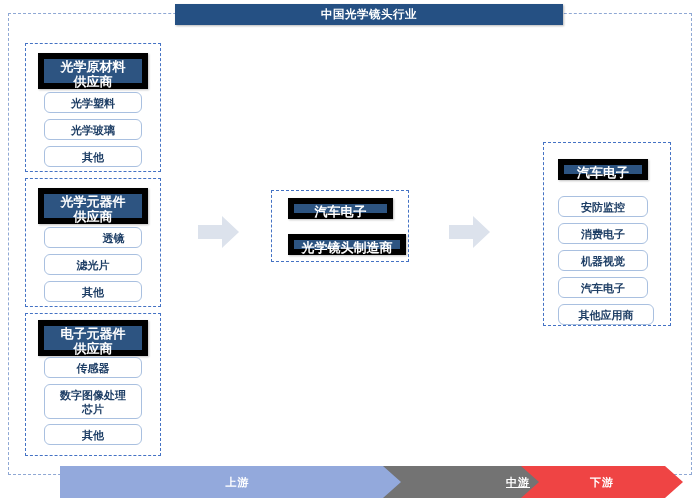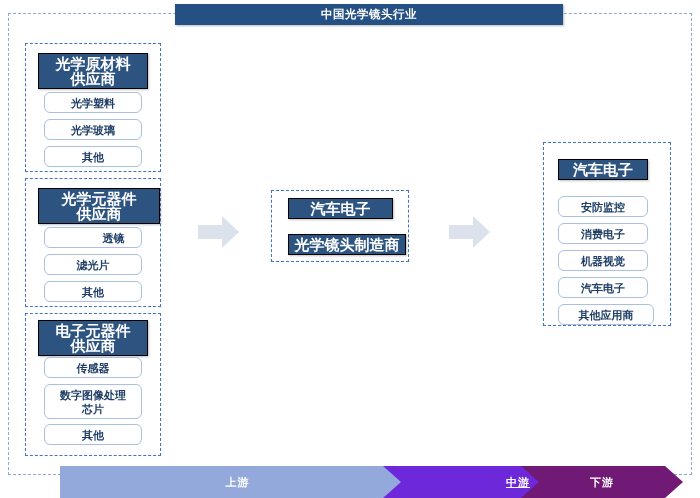--- a/index.html
+++ b/index.html
@@ -31,25 +31,25 @@
     position:absolute;
     border:1.4px dashed #4472C4;
     box-sizing:border-box;
     background:transparent;
   }
 
   
   .hdr{
     position:absolute;
     background:#2D5481;
-    border:1px solid #000000;
+    border:6px solid #000000;
     box-shadow:1px 1px 2px rgba(0,0,0,.25);
-    display:flex;align-items:center;justify-content:center;
+    display:flex;align-items:flex-start;justify-content:center;
     text-align:center;
-    color:#ffffff;font-size:15px;font-weight:bold;line-height:15px;
+    color:#ffffff;font-size:13px;font-weight:bold;line-height:15px;
     box-sizing:border-box;
   }
 
   
   .item{
     position:absolute;
     background:#ffffff;
     border:1px solid #A9C0E0;
     border-radius:6px;
     display:flex;align-items:center;justify-content:center;
@@ -72,22 +72,22 @@
   }
 
   
   .chev{
     position:absolute;height:32px;
     display:flex;align-items:center;justify-content:center;
     color:#ffffff;font-size:11px;font-weight:bold;letter-spacing:1px;
     box-sizing:border-box;
   }
   .chev.c1{background:#93A9DC;}
-  .chev.c2{background:#6d28d9;text-decoration:underline;}
-  .chev.c3{background:#701a75;}
+  .chev.c2{background:#737373;text-decoration:underline;}
+  .chev.c3{background:#ef4444;}
   .chev.tip{
     clip-path:polygon(0 0, calc(100% - 18px) 0, 100% 50%, calc(100% - 18px) 100%, 0 100%);
     text-align:right;
   }
   .chev.notch{
     clip-path:polygon(0 0, calc(100% - 18px) 0, 100% 50%, calc(100% - 18px) 100%, 0 100%, 18px 50%);
   }
 </style>
 </head>
 <body>
@@ -106,21 +106,21 @@
       <span>供应商</span>
     </span>
   </div>
 
   <div class="item" style="left:44px;top:92px;width:98px;height:21px;">光学塑料</div>
   <div class="item" style="left:44px;top:119px;width:98px;height:21px;">光学玻璃</div>
   <div class="item" style="left:44px;top:146px;width:98px;height:21px;">其他</div>
 
   <div class="group" style="left:25px;top:178px;width:136px;height:129px;"></div>
 
-  <div class="hdr" style="left:38px;top:188px;width:122px;height:36px;">
+  <div class="hdr" style="left:38px;top:188px;width:110px;height:36px;">
     <span>
       <span>光学元器件</span><br>
       <span>供应商</span>
     </span>
   </div>
 
   <div class="item" style="left:44px;top:227px;width:98px;height:21px;padding-left:41px;">透镜</div>
   <div class="item" style="left:44px;top:254px;width:98px;height:21px;">滤光片</div>
   <div class="item" style="left:44px;top:281px;width:98px;height:21px;">其他</div>
 

